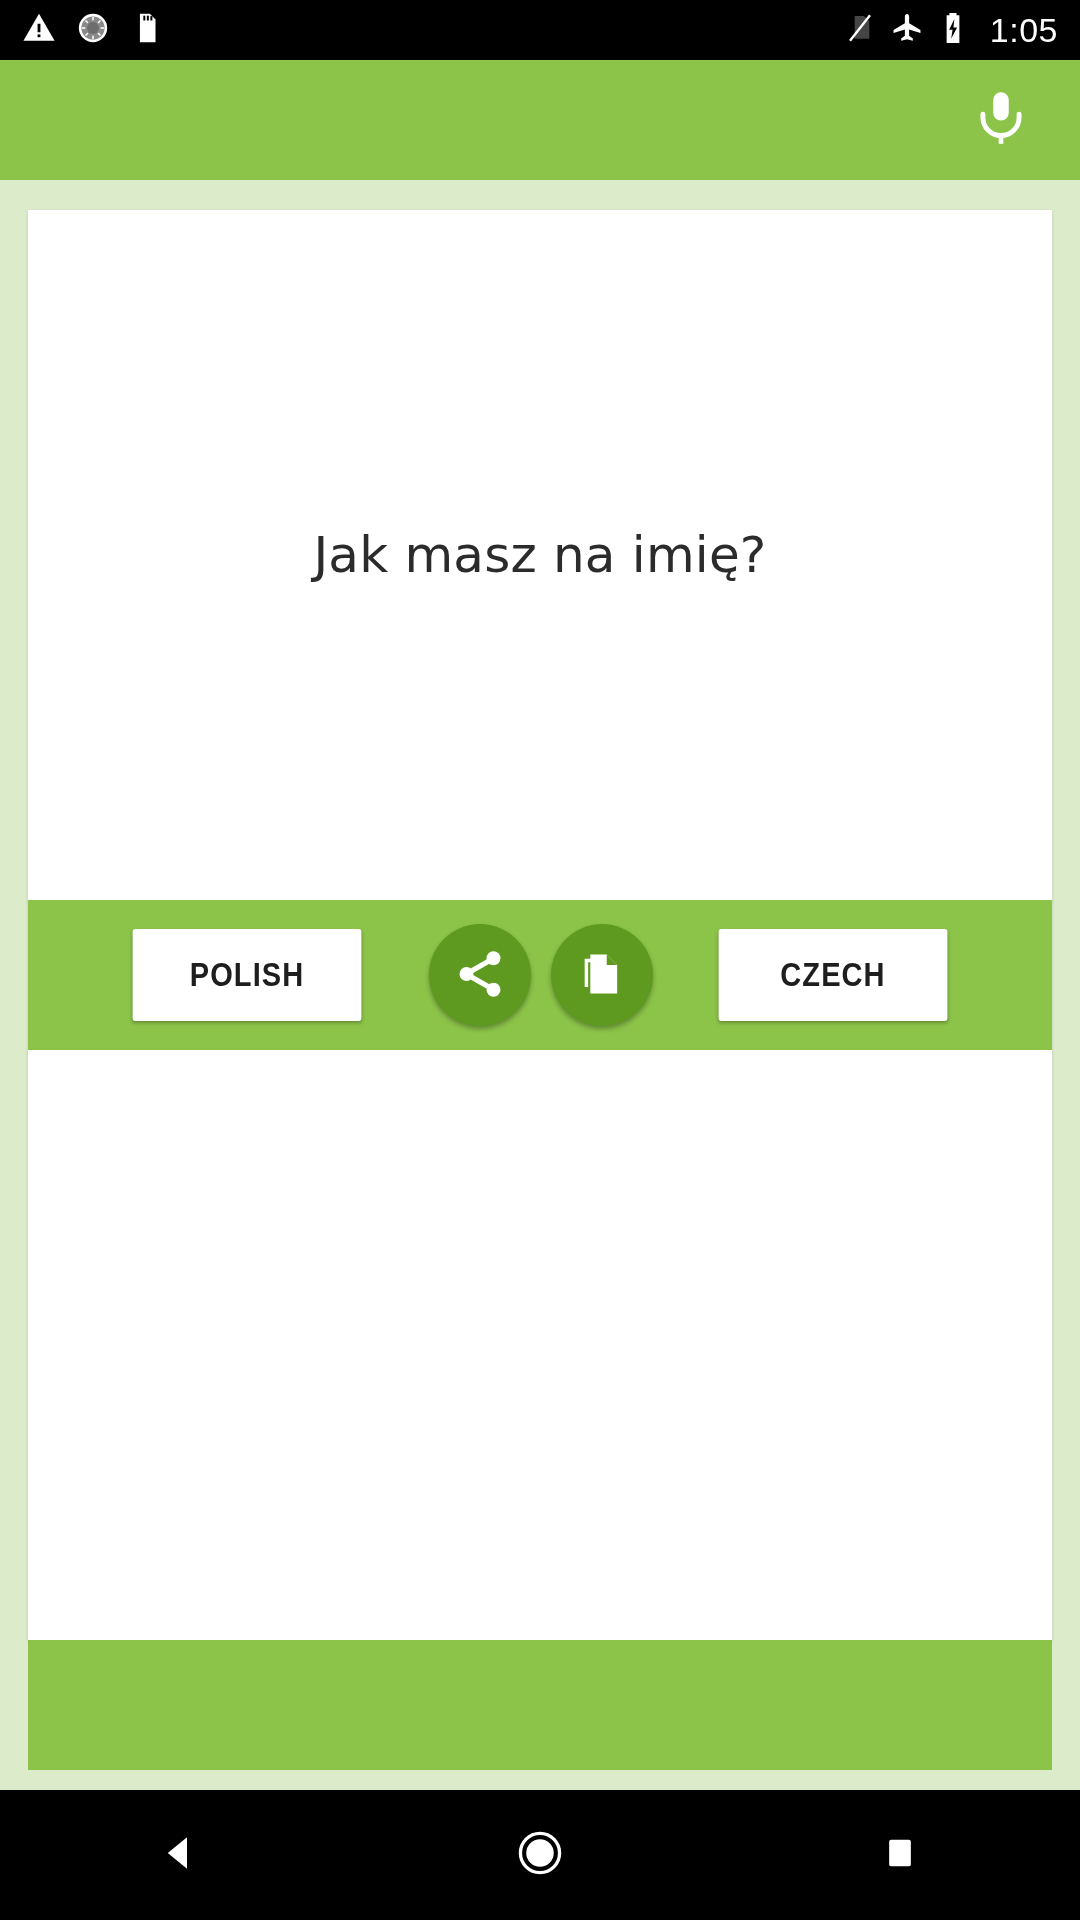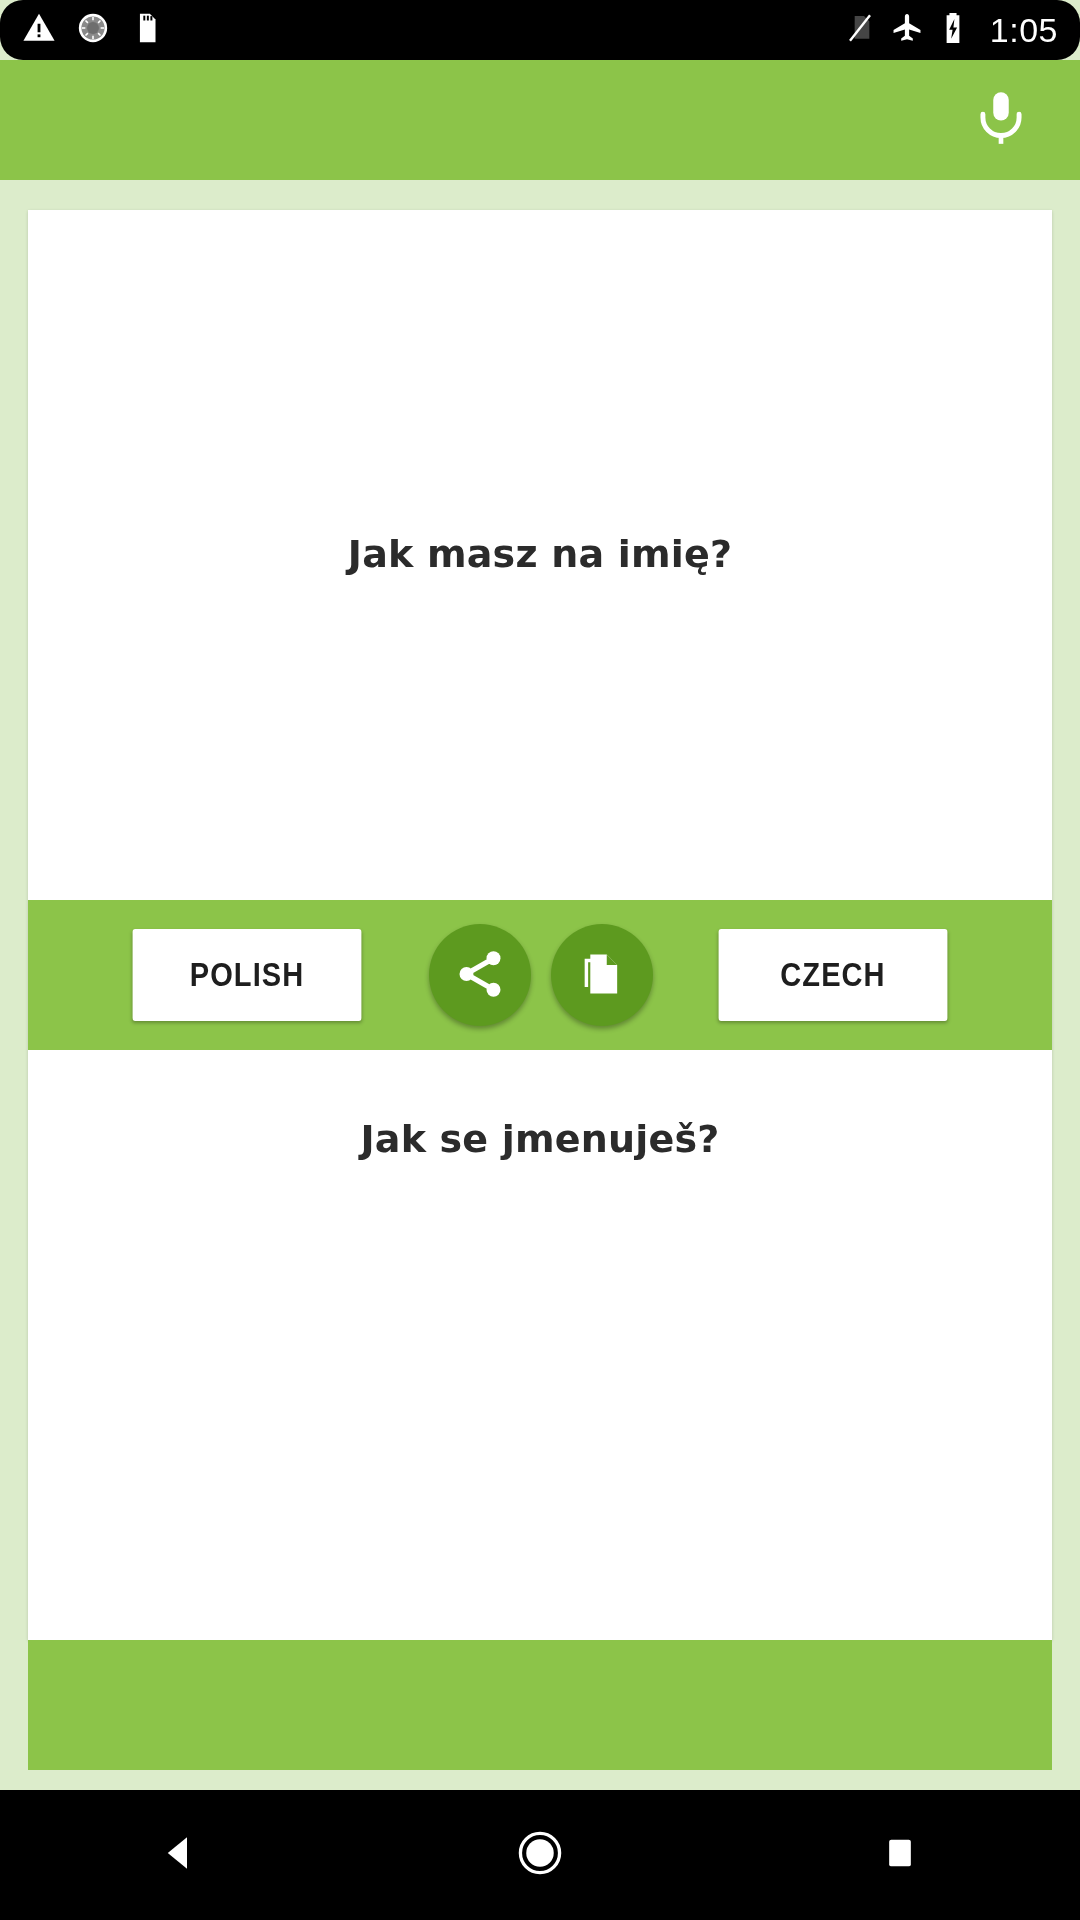--- a/index.html
+++ b/index.html
@@ -16,21 +16,20 @@
     background: #dceccb;
   }
 
   
   .status-bar {
     position: absolute; left: 0; top: 0;
     width: 1080px; height: 60px;
     background: #000000;
     display: flex; align-items: center;
     padding: 0 22px;
-    border-radius: 23px;
   }
   .status-left { display: flex; align-items: center; gap: 20px; }
   .status-right { margin-left: auto; display: flex; align-items: center; gap: 14px; }
   .status-clock {
     color: #ffffff;
     font-size: 34px;
     font-weight: 400;
     letter-spacing: 0.5px;
     margin-left: 8px;
     line-height: 1;
@@ -63,22 +62,22 @@
   .pane {
     background: #ffffff;
     position: relative;
     overflow: hidden;
   }
   .pane-top { height: 690px; display: flex; align-items: center; justify-content: center; }
   .pane-bottom { height: 590px; padding-top: 66px; display: flex; justify-content: center; align-items: flex-start; }
 
   .phrase {
     font-family: "DejaVu Sans", sans-serif;
-    font-size: 38px;
-    font-weight: 700;
+    font-size: 50px;
+    font-weight: 400;
     color: #2b2b2b;
     text-align: center;
     letter-spacing: 0.2px;
     line-height: 1.25;
     padding: 0 40px;
   }
 
   
   .control-bar {
     height: 150px;
@@ -238,23 +237,20 @@
             <path d="M4 5 h9 v1.6 h-7.4 v11.4 h-1.6 z" fill="#ffffff"></path>
             <path d="M6.6 3 h7.6 l4.8 4.8 v13.2 h-12.4 z" fill="#ffffff"></path>
             <path d="M14.2 3 l4.8 4.8 h-4.8 z" fill="#5d9a1f"></path>
           </svg>
         </span>
       </button>
 
       <button class="lang-btn lang-btn-right">CZECH</button>
     </div>
 
-    <div class="pane pane-bottom">
-      <div class="phrase">Jak se jmenuješ?</div>
-    </div>
 
   </div>
 
   <div class="bottom-bar"></div>
 
   <div class="nav-bar">
     <div class="nav-btn">
       <span>
         <svg width="42" height="42" viewBox="0 0 24 24">
           <path d="M16 3 L16 21 L5 12 Z" fill="#ffffff"></path>

